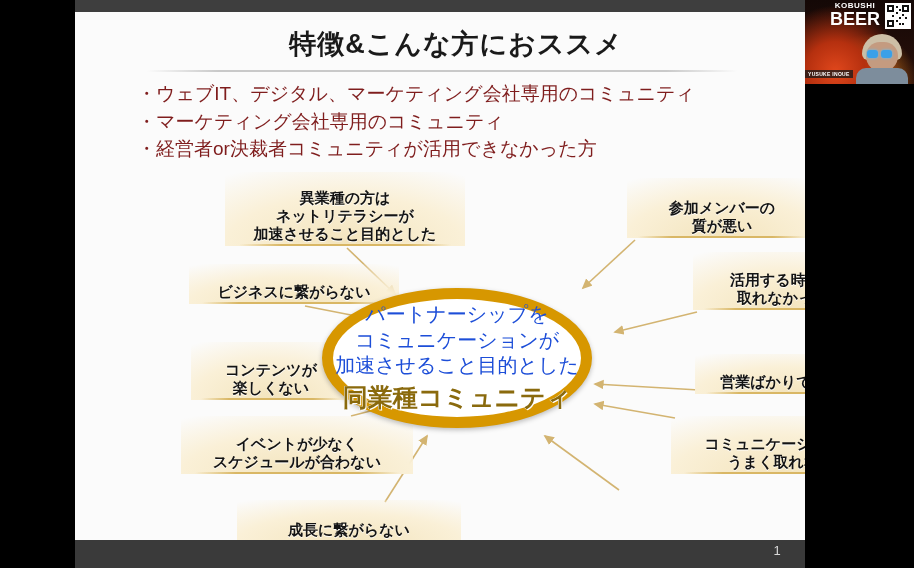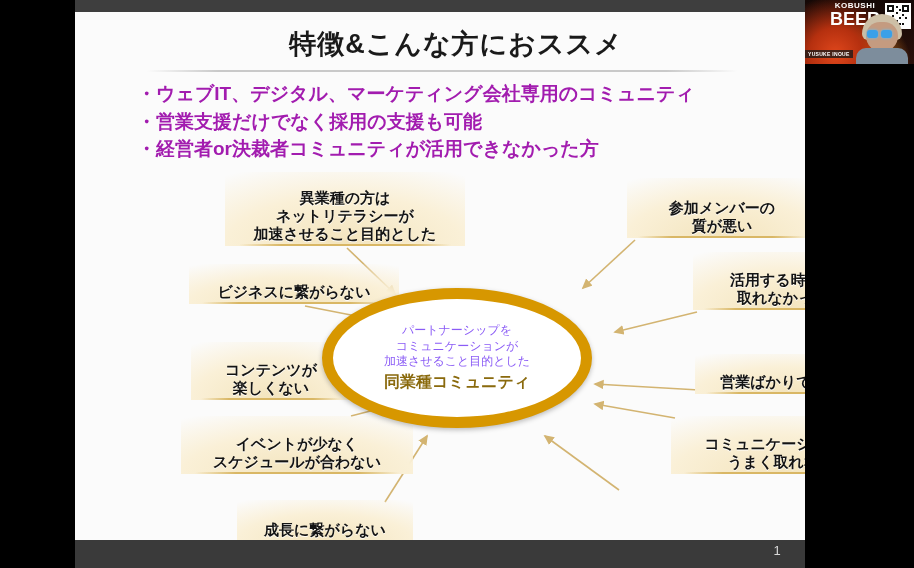--- a/index.html
+++ b/index.html
@@ -38,40 +38,40 @@
   }
   #title-rule {
     position: absolute; left: 72px; top: 58px; width: 590px; height: 2px;
     background: linear-gradient(to right, rgba(190,190,190,0), #c9c9c9 12%, #c9c9c9 88%, rgba(190,190,190,0));
   }
 
   #bullets {
     position: absolute; left: 62px; top: 68px; width: 660px;
   }
   .bullet {
-    font-size: 19px; font-weight: bold; color: #a21caf;
+    font-size: 19px; font-weight: normal; color: #7f1d1d;
     line-height: 1.45; white-space: nowrap;
   }
 
   
   #center-ellipse {
     position: absolute; left: 247px; top: 276px; width: 270px; height: 140px;
     border-radius: 50%;
     background: #ffffff;
     border: 11px solid #d79700;
     box-shadow: 0 2px 5px rgba(0,0,0,0.25);
     display: flex; flex-direction: column;
     align-items: center; justify-content: center;
     z-index: 6;
   }
   .center-line {
-    font-size: 12px; color: #8b5cf6; line-height: 1.28; white-space: nowrap;
+    font-size: 20px; color: #1d4ed8; line-height: 1.28; white-space: nowrap;
   }
   #center-highlight {
-    font-size: 16px; font-weight: bold; color: #8a6a0d;
+    font-size: 25px; font-weight: bold; color: #8a6a0d;
     margin-top: 2px; white-space: nowrap;
     text-shadow: 1px 1px 0 #ffffff, -0.5px -0.5px 0 #fff;
   }
 
   
   .callout {
     position: absolute; z-index: 5;
     display: flex; flex-direction: column;
     align-items: center; justify-content: flex-end;
     padding-bottom: 3px;
@@ -88,29 +88,29 @@
   }
 
   #callout-0 { left: 150px; top: 160px; width: 240px; height: 74px; }
   #callout-1 { left: 552px; top: 166px; width: 190px; height: 60px; }
   #callout-2 { left: 618px; top: 240px; width: 180px; height: 58px; }
   #callout-3 { left: 114px; top: 252px; width: 210px; height: 40px; }
   #callout-4 { left: 116px; top: 330px; width: 160px; height: 58px; }
   #callout-5 { left: 620px; top: 342px; width: 188px; height: 40px; }
   #callout-6 { left: 106px; top: 404px; width: 232px; height: 58px; }
   #callout-7 { left: 596px; top: 404px; width: 220px; height: 58px; }
-  #callout-8 { left: 162px; top: 488px; width: 176px; height: 42px; }
+  #callout-8 { left: 162px; top: 488px; width: 224px; height: 42px; }
   #callout-9 { left: 542px; top: 474px; width: 210px; height: 58px; }
 
   
   #arrows { position: absolute; left: 0; top: 0; width: 730px; height: 528px; z-index: 4; }
 
   
   #webcam {
-    position: absolute; left: 805px; top: 0; width: 109px; height: 64px;
+    position: absolute; left: 805px; top: 0; width: 109px; height: 84px;
     background: #0f766e; overflow: hidden; z-index: 20;
   }
   #cam-bg {
     position: absolute; inset: 0;
     background:
       radial-gradient(circle at 28% 85%, #e0471c 0%, #b5300f 28%, rgba(120,30,10,0) 62%),
       radial-gradient(circle at 60% 95%, #f08a1e 0%, rgba(200,90,15,0) 45%),
       linear-gradient(#140806, #2a100a);
   }
   #cam-brand {
@@ -165,21 +165,21 @@
 
     <div class="chrome-bar" id="chrome-top"></div>
 
     <div id="slide">
 
       <div id="slide-title">特徴&amp;こんな方におススメ</div>
       <div id="title-rule"></div>
 
       <div id="bullets">
         <div class="bullet">・ウェブIT、デジタル、マーケティング会社専用のコミュニティ</div>
-        <div class="bullet">・営業支援だけでなく採用の支援も可能</div>
+        <div class="bullet">・マーケティング会社専用のコミュニティ</div>
         <div class="bullet">・経営者or決裁者コミュニティが活用できなかった方</div>
       </div>
 
       <svg id="arrows" viewBox="0 0 730 528">
         <defs>
           <marker id="ah" markerWidth="7" markerHeight="7" refX="5.4" refY="3" orient="auto">
             <path d="M0,0 L6.5,3 L0,6 z" fill="#d3b471"></path>
           </marker>
         </defs>
         <g stroke="#d3b471" stroke-width="1.6" fill="none" marker-end="url(#ah)">

